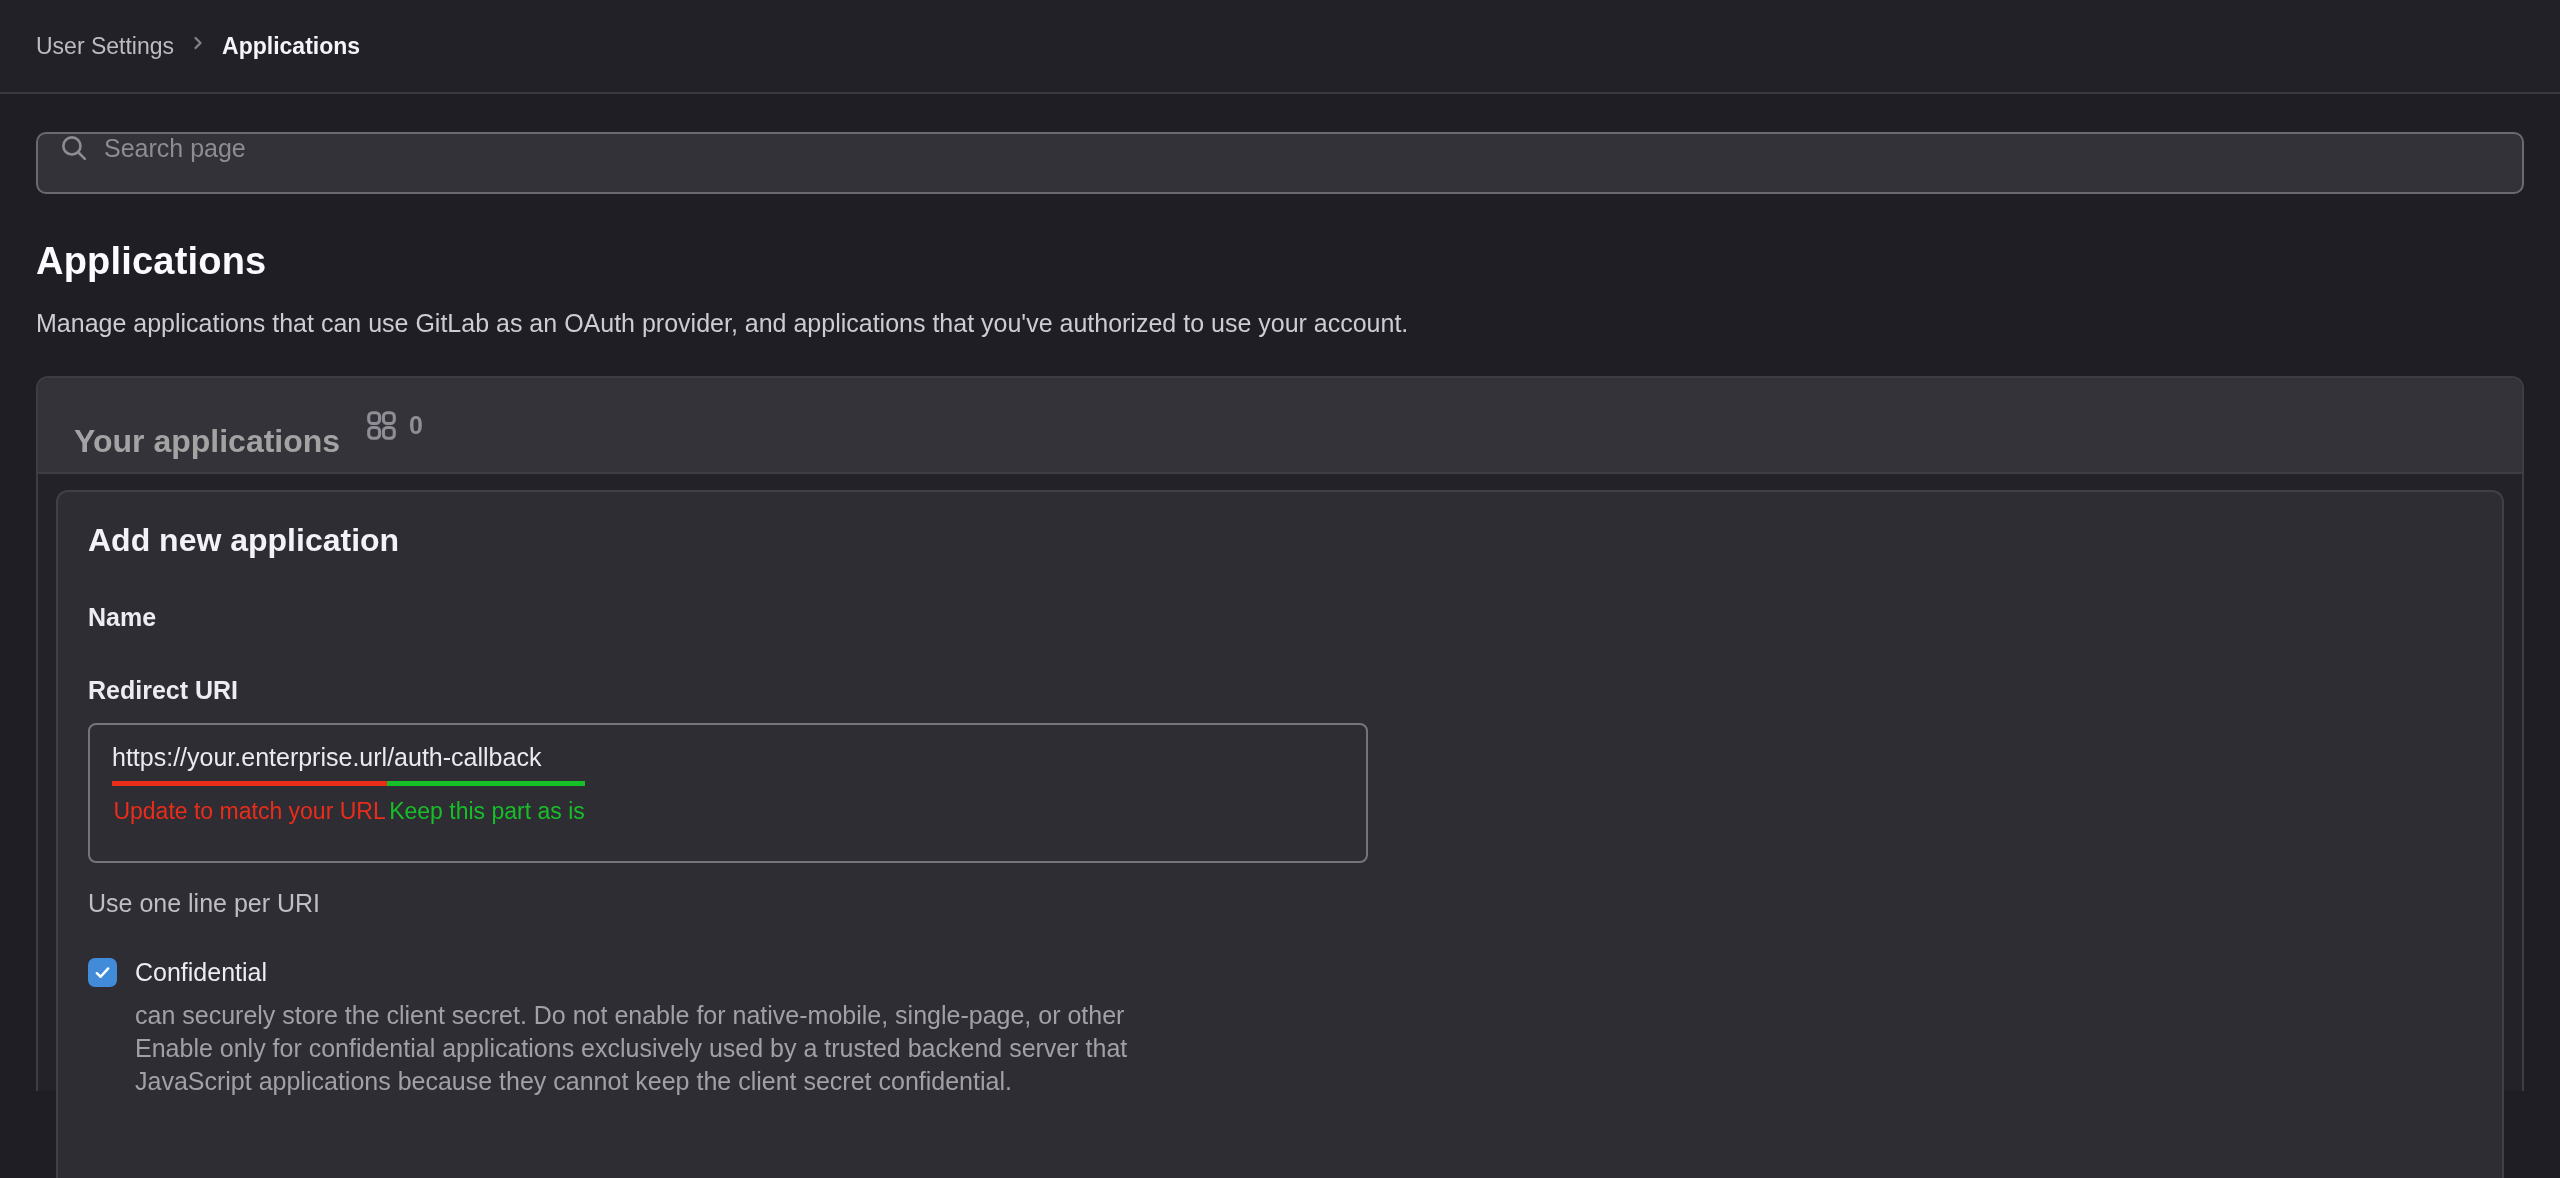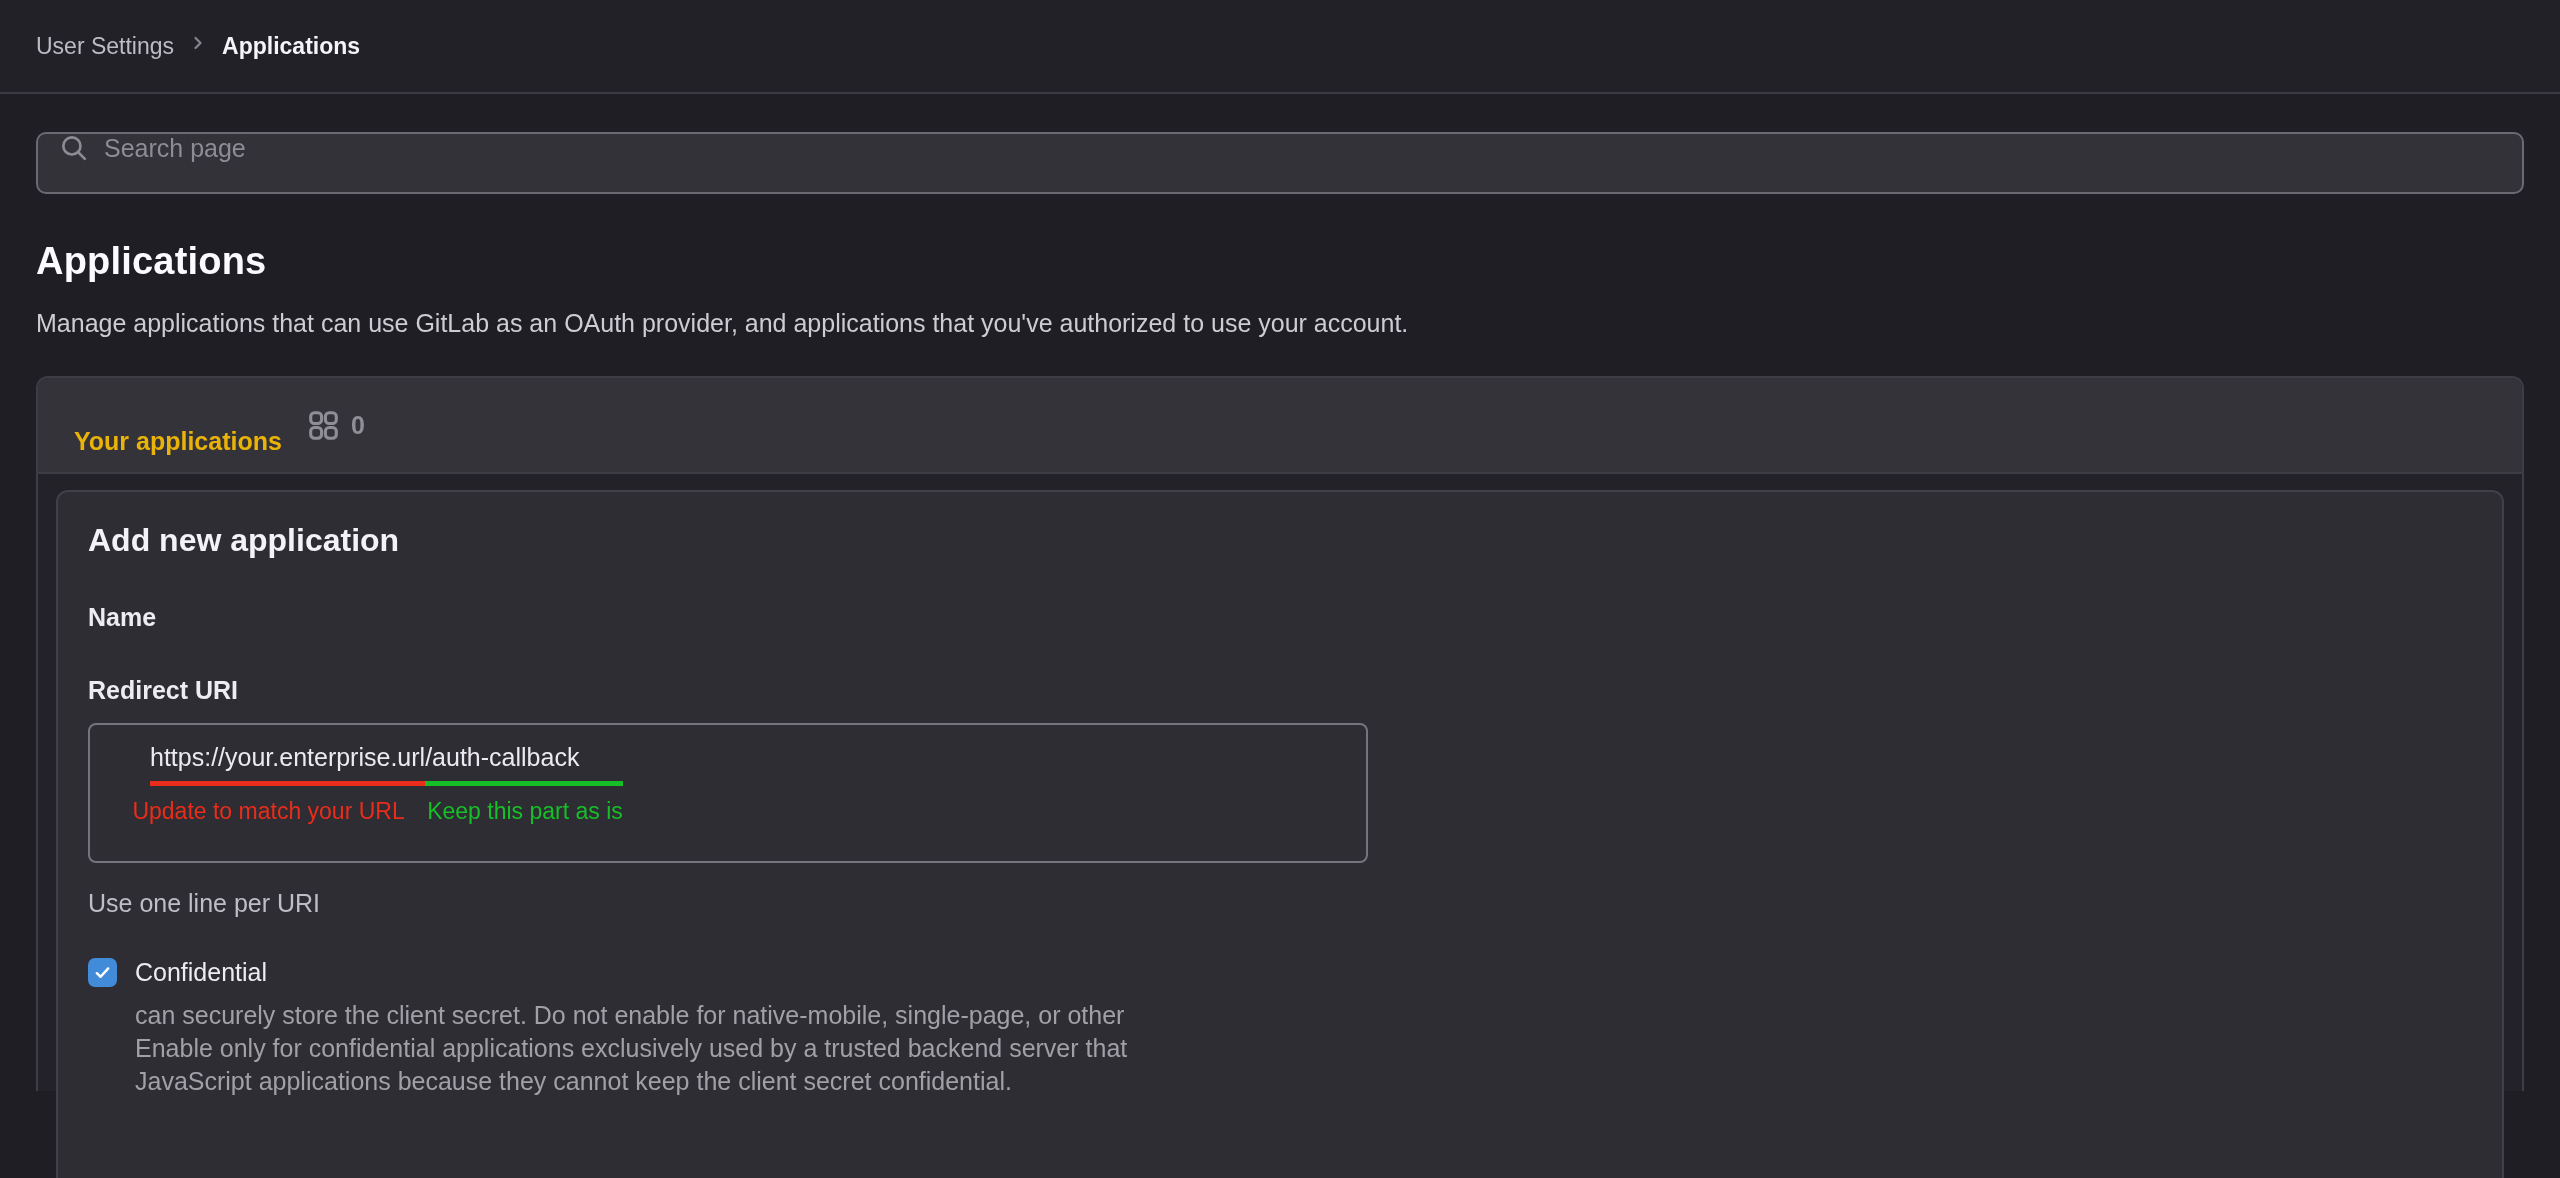--- a/index.html
+++ b/index.html
@@ -83,21 +83,21 @@
   }
   .section-header {
     height: 96px;
     background: #34333a;
     border-bottom: 2px solid #3e3d45;
     border-radius: 10px 10px 0 0;
     display: flex;
     align-items: center;
     padding: 0 36px;
   }
-  .section-title { font-size: 25px; font-weight: 700; color: #eab308; margin-top: 32px; }
+  .section-title { font-size: 32px; font-weight: 700; color: #a3a3a3; margin-top: 32px; }
   .count-icon { color: #8f8e96; display: flex; margin-left: 26px; }
   .count-num { font-size: 25px; font-weight: 700; color: #8f8e96; margin-left: 12px; }
   .section-body { padding: 16px 18px 0 18px; }
 
   
   .card {
     background: #2e2d34;
     border: 2px solid #413f47;
     border-radius: 12px;
     padding: 30px 30px 60px 30px;
@@ -138,21 +138,21 @@
   }
   .uri-line { display: inline-flex; align-items: flex-start; }
   .uri-col { display: inline-block; vertical-align: top; }
   .uri-seg {
     display: block;
     font-size: 25px;
     color: #eceaf0;
     padding-bottom: 9px;
     white-space: pre;
   }
-  .uri-col.red  .uri-seg { border-bottom: 5px solid var(--annotation-red, #ea2c1a); margin-left: 38px; }
+  .uri-col.red  .uri-seg { border-bottom: 5px solid var(--annotation-red, #ea2c1a); }
   .uri-col.green .uri-seg { border-bottom: 5px solid var(--annotation-green, #16bf27); }
   .uri-anno {
     margin-top: 12px;
     font-size: 23px;
     white-space: nowrap;
   }
   .uri-col.red  .uri-anno { color: var(--annotation-red, #ea2c1a); text-align: center; }
   .uri-col.green .uri-anno { color: var(--annotation-green, #16bf27); text-align: left; padding-left: 2px; }
 
   .uri-help { margin-top: 26px; font-size: 25px; color: #bfbec6; }

